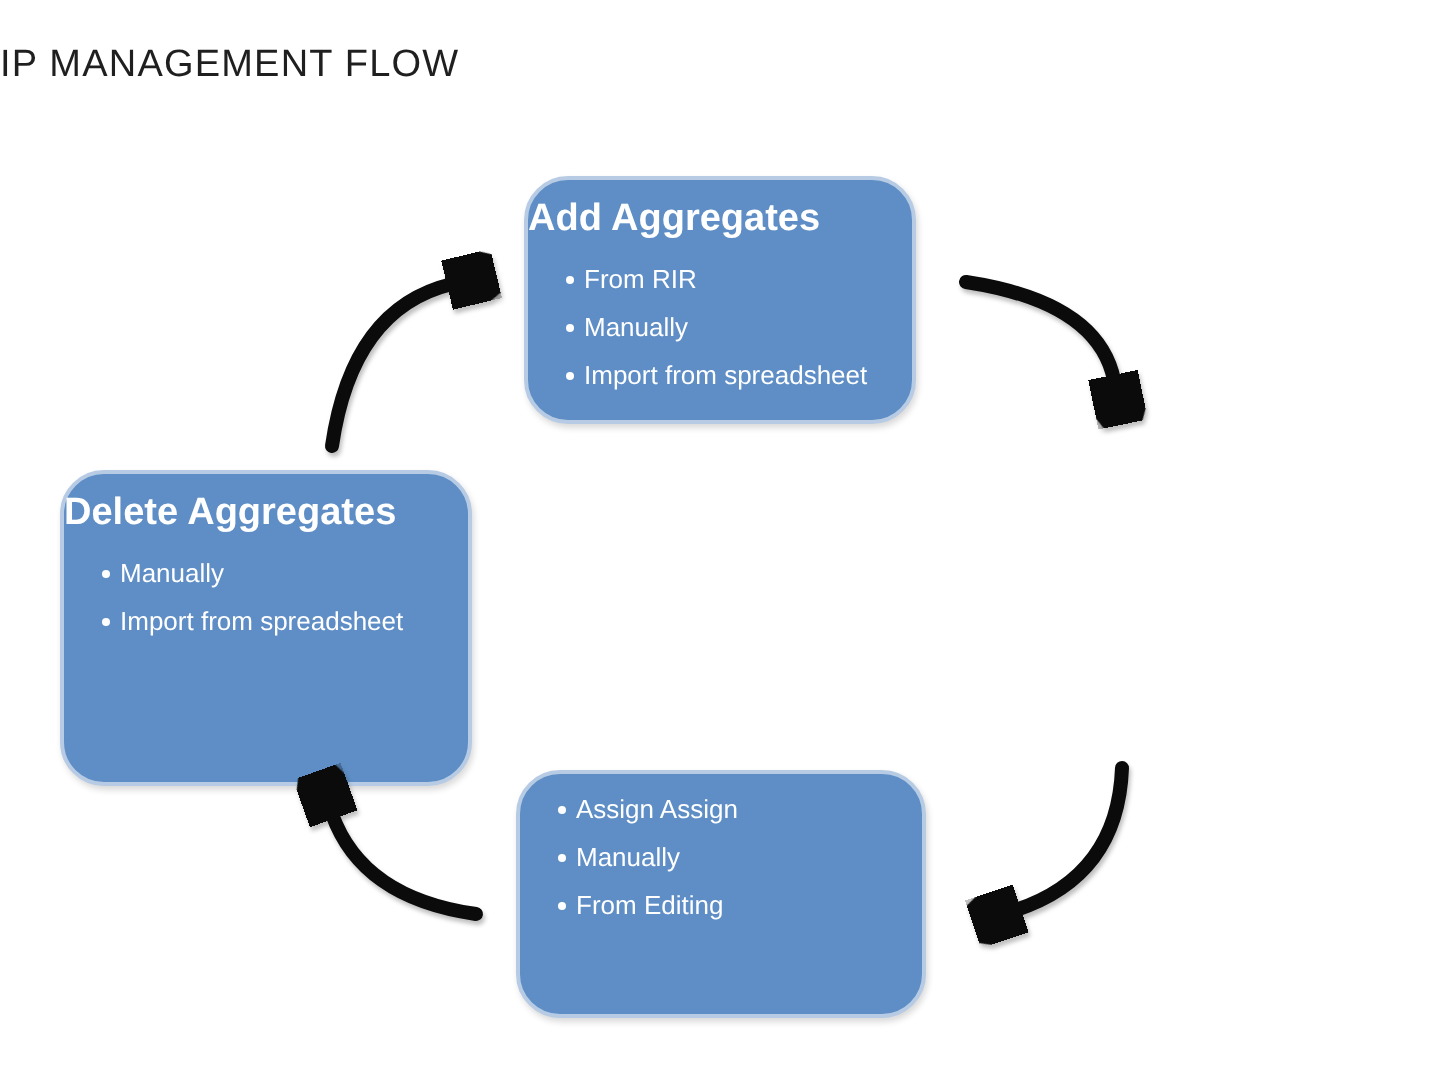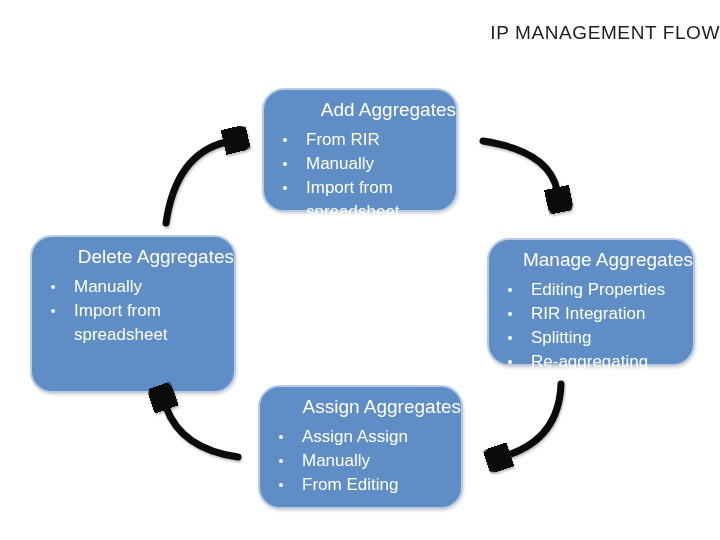--- a/index.html
+++ b/index.html
@@ -15,41 +15,41 @@
     background:var(--background);
     font-family:"Liberation Sans", sans-serif;
     width:720px;height:540px;
   }
   .canvas{
     position:relative;width:720px;height:540px;
     background:var(--background);overflow:hidden;
   }
   .diagram-title{
     position:absolute;left:0;top:22px;width:720px;
-    text-align:right;font-size:19px;letter-spacing:0.6px;
+    text-align:left;font-size:19px;letter-spacing:0.6px;
     color:var(--title-text);font-weight:400;
   }
   .box{
     position:absolute;box-sizing:border-box;
     background:var(--box-fill);
     border:2px solid var(--box-border);
     border-radius:22px;
     color:var(--box-text);
     box-shadow:1px 2px 3px rgba(0,0,0,0.15);
   }
   .box-title{
-    margin-top:9px;text-align:right;
-    font-size:19px;font-weight:400;line-height:1.2;
+    margin-top:9px;text-align:left;
+    font-size:19px;font-weight:700;line-height:1.2;
   }
   .box-list{
     list-style:none;margin:6px 0 0 0;padding:0;
   }
   .box-list li{
-    position:relative;padding-left:42px;height:24px;
-    font-size:17px;line-height:24px;font-weight:400;
+    position:relative;padding-left:28px;height:24px;
+    font-size:13px;line-height:24px;font-weight:400;
   }
   .box-list li::before{
     content:"";position:absolute;left:19px;top:10px;
     width:4px;height:4px;border-radius:50%;
     background:var(--box-text);
   }
   .arrows{
     position:absolute;left:0;top:0;width:720px;height:540px;
     pointer-events:none;
   }
@@ -67,32 +67,22 @@
 
   <div class="box" style="left:262px;top:88px;width:196px;height:124px;">
     <div class="box-title">Add Aggregates</div>
     <ul class="box-list">
       <li><span>From RIR</span></li>
       <li><span>Manually</span></li>
       <li><span>Import from spreadsheet</span></li>
     </ul>
   </div>
 
-  <div class="box" style="left:487px;top:238px;width:208px;height:128px;">
-    <div class="box-title">Manage Aggregates</div>
-    <ul class="box-list">
-      <li><span>Editing Properties</span></li>
-      <li><span>RIR Integration</span></li>
-      <li><span>Splitting</span></li>
-      <li><span>Re-aggregating</span></li>
-    </ul>
-  </div>
 
   <div class="box" style="left:258px;top:385px;width:205px;height:124px;">
-    <div class="box-title">Assign Aggregates</div>
     <ul class="box-list">
       <li><span>Assign Assign</span></li>
       <li><span>Manually</span></li>
       <li><span>From Editing</span></li>
     </ul>
   </div>
 
   <div class="box" style="left:30px;top:235px;width:206px;height:158px;">
     <div class="box-title">Delete Aggregates</div>
     <ul class="box-list">

